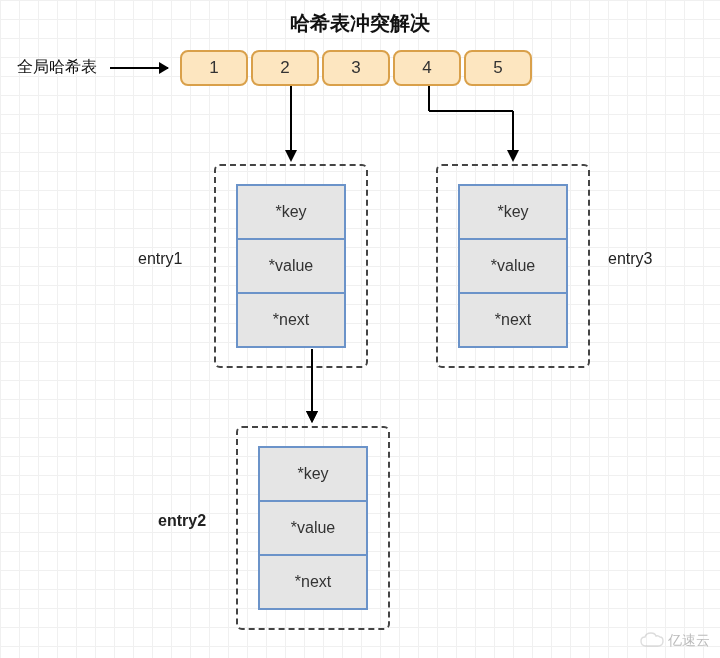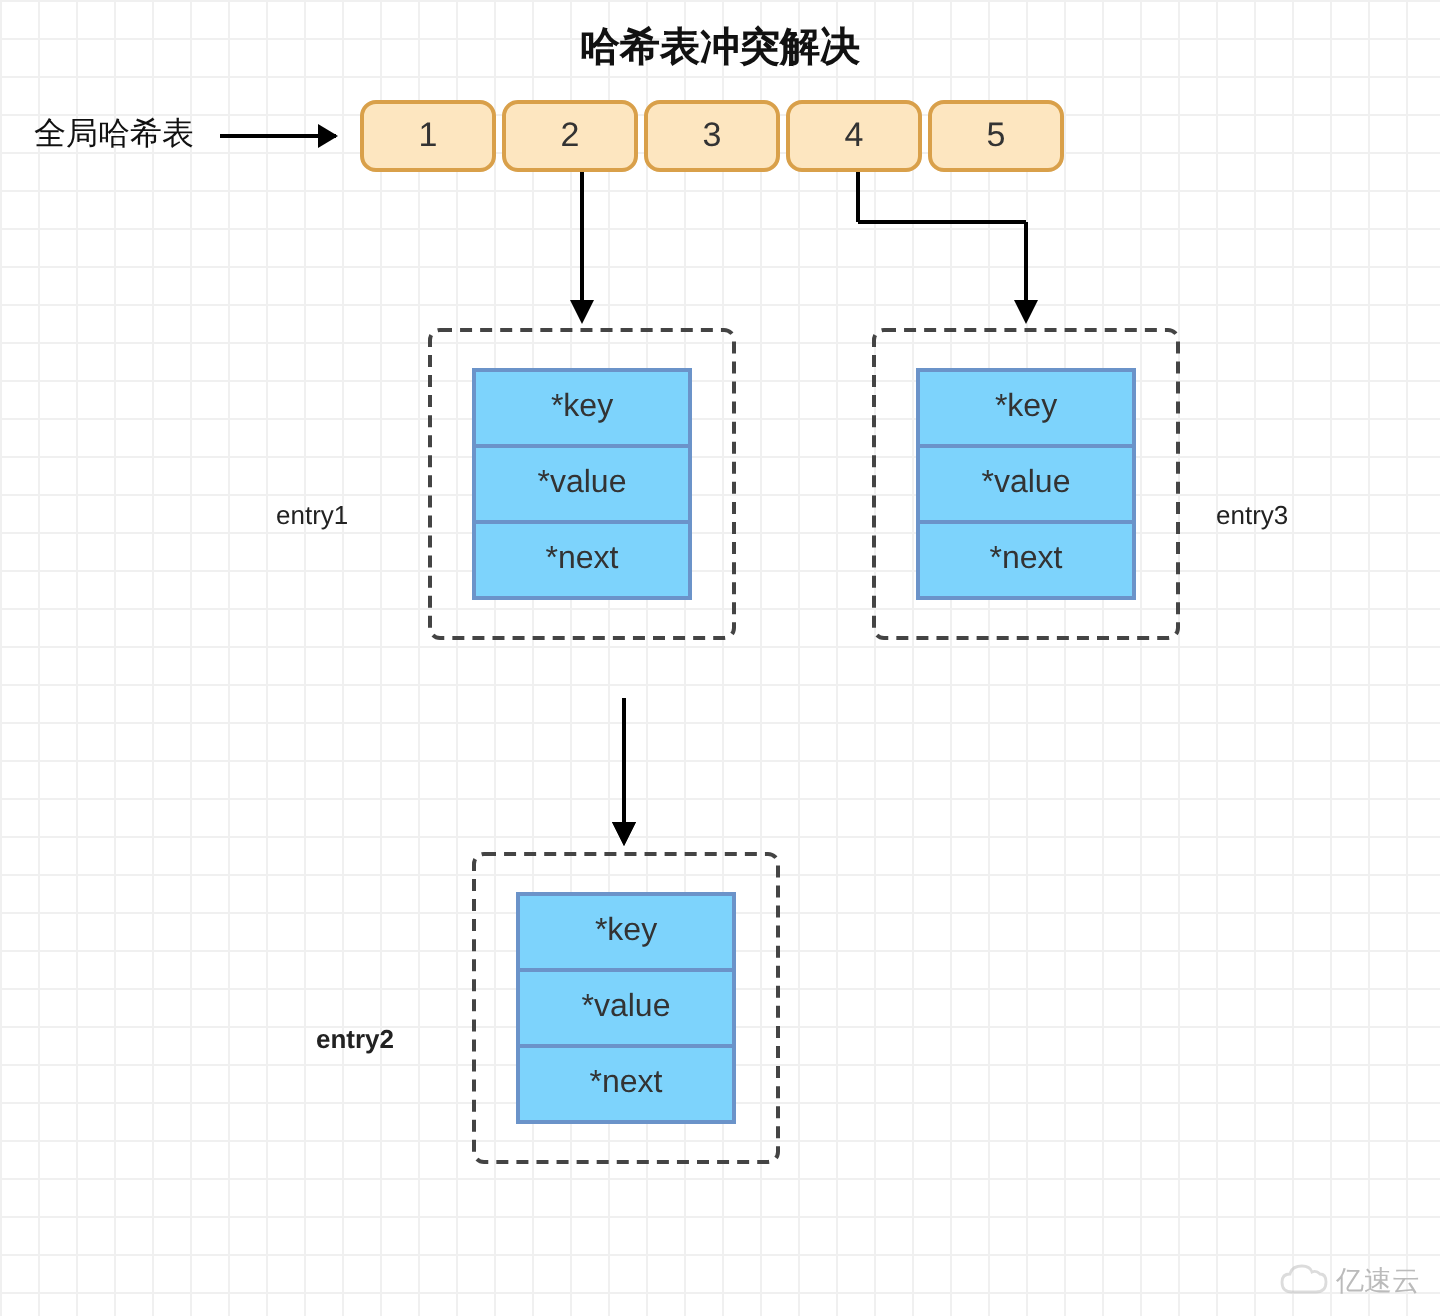--- a/index.html
+++ b/index.html
@@ -62,34 +62,34 @@
       color: #333;
     }
     .entry-box {
       position: absolute;
       border: 2px dashed #444;
       border-radius: 6px;
       padding: 18px 20px;
     }
     .entry-cell {
       width: 110px;
-      height: 40px;
+      height: 56px;
       border: 2px solid #6b93c9;
-      background: #7dd3fc;
+      background: #e5e5e5;
       display: flex;
       align-items: center;
       justify-content: center;
       font-size: 16px;
       color: #333;
       margin-top: -2px;
     }
     .entry-cell:first-child { margin-top: 0; }
     .entry-label {
       position: absolute;
-      font-size: 13px;
+      font-size: 16px;
       color: #222;
       text-align: center;
     }
     .watermark {
       position: absolute;
       bottom: 8px;
       right: 10px;
       font-size: 14px;
       color: #bbb;
       display: flex;

